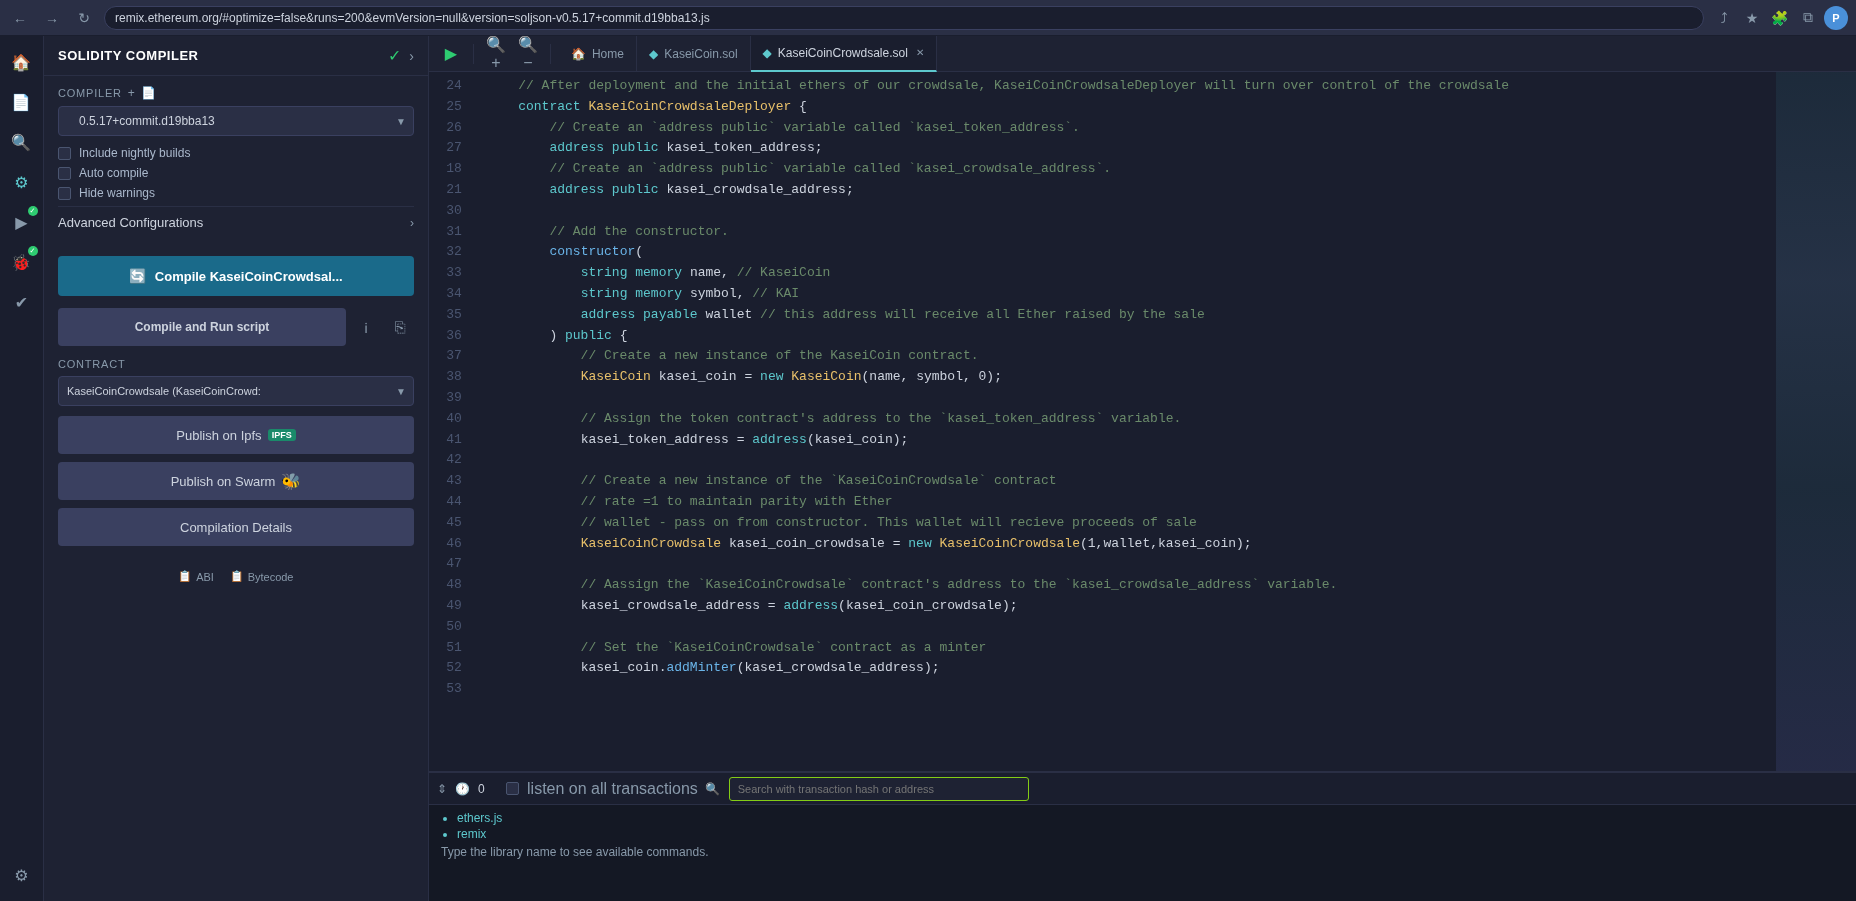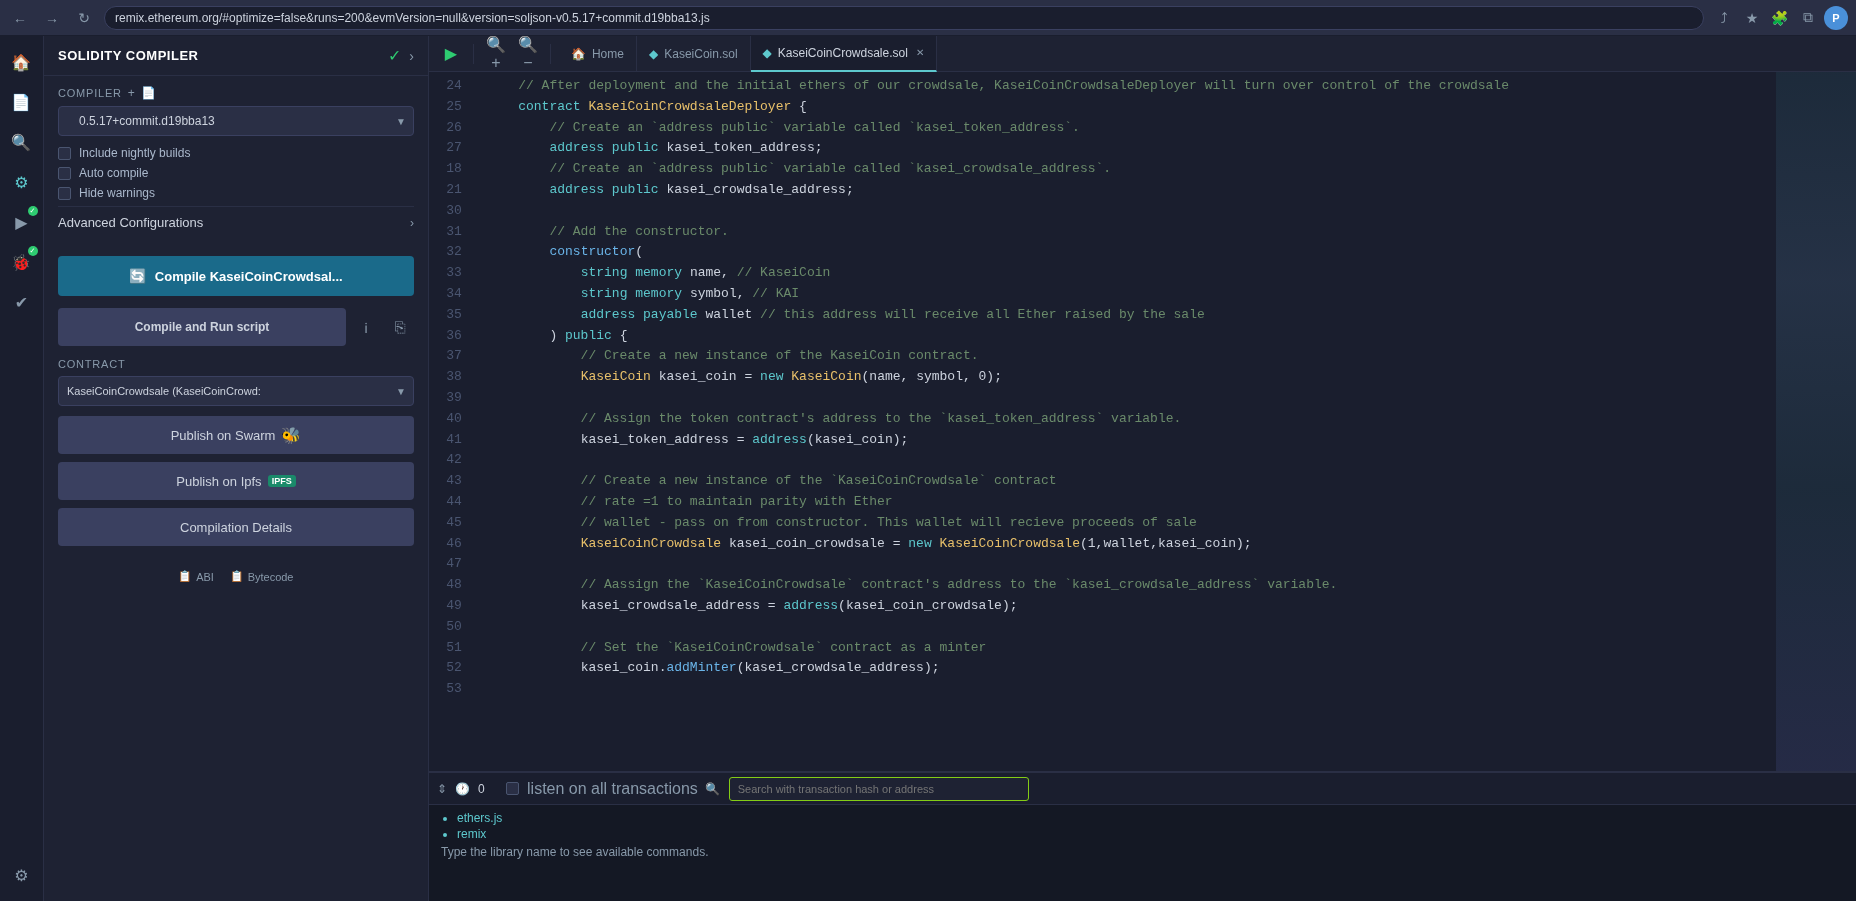--- a/index.html
+++ b/index.html
@@ -580,27 +580,27 @@
     </div>
 
     <div class="contract-section">
       <div class="contract-label">CONTRACT</div>
       <div class="contract-select-wrapper">
         <select class="contract-select"><option>KaseiCoinCrowdsale (KaseiCoinCrowd:</option></select>
         <span class="select-arrow">▼</span>
       </div>
 
       <button class="action-btn">
+        <span>Publish on Ipfs</span>
+        <span class="ipfs-badge">IPFS</span>
+      </button>
+
+      <button class="action-btn">
         <span>Publish on Swarm</span>
         <span class="swarm-icon">🐝</span>
-      </button>
-
-      <button class="action-btn">
-        <span>Publish on Ipfs</span>
-        <span class="ipfs-badge">IPFS</span>
       </button>
 
       <button class="action-btn">
         <span>Compilation Details</span>
       </button>
     </div>
 
     <div class="bottom-links">
       <div class="bottom-link">
         <span class="bottom-link-icon">📋</span>

